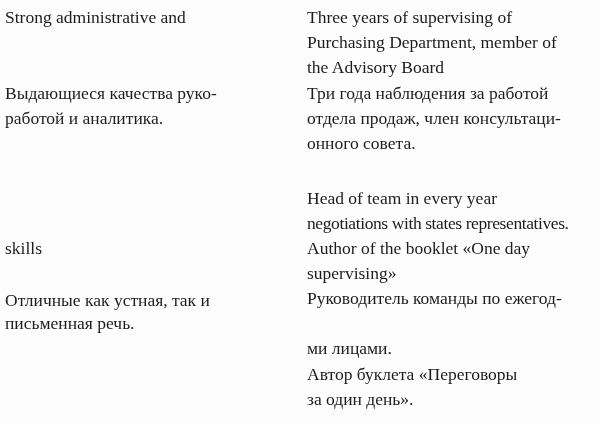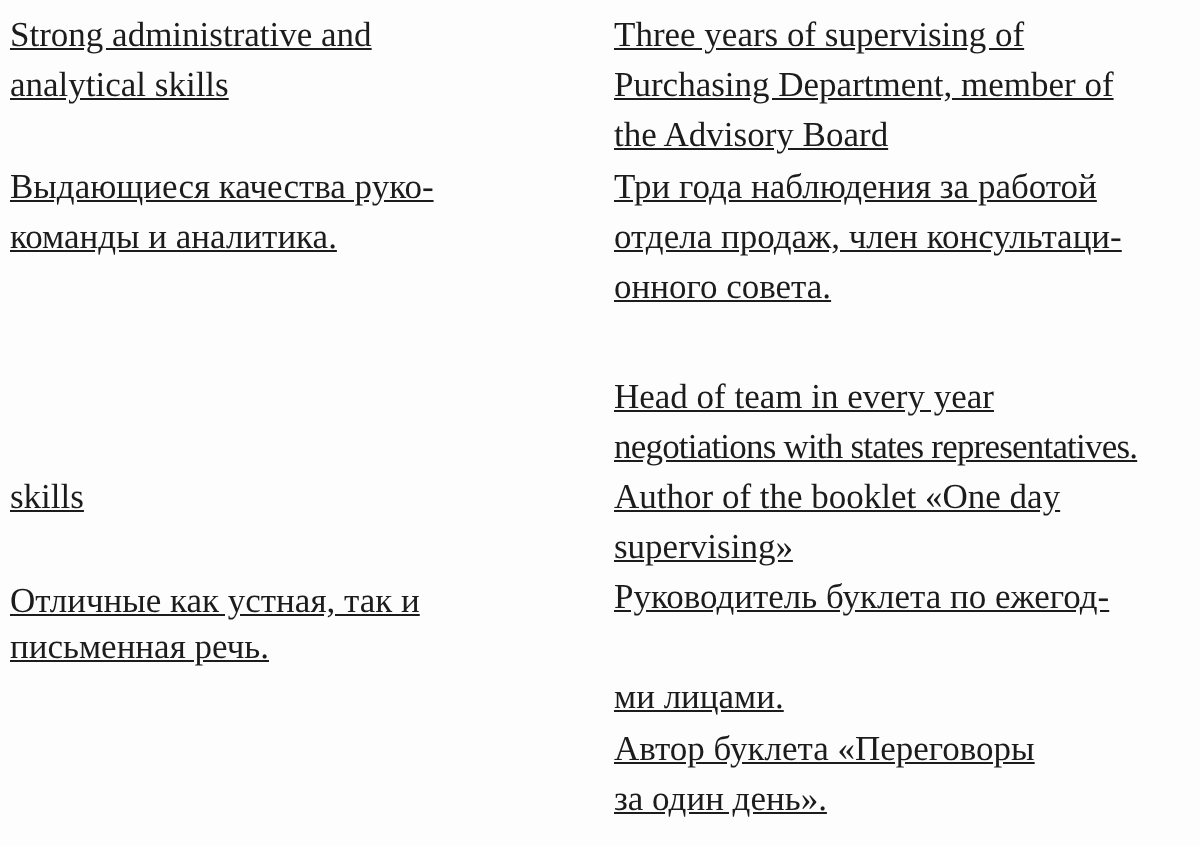--- a/index.html
+++ b/index.html
@@ -2,46 +2,45 @@
 <html><head>
 <meta charset="utf-8">
 <style>
   html, body { margin: 0; padding: 0; }
   body {
     width: 600px; height: 423px; background: #fdfdfd; overflow: hidden;
     font-family: "Liberation Serif", "DejaVu Serif", serif;
     color: #1c1c1c; font-size: 17.5px;
   }
   .page { position: relative; width: 600px; height: 423px; }
-  .line { position: absolute; white-space: pre; line-height: 25px; height: 25px; text-decoration: underline; }
+  .line { position: absolute; white-space: pre; line-height: 25px; height: 25px; }
   .col-left { left: 5px; }
   .col-right { left: 307px; }
 </style>
 </head>
 <body>
 
 <div class="page">
 
   <div class="line col-left" style="top:5px">Strong administrative and</div>
-  <div class="line col-left" style="top:30px">analytical skills</div>
   <div class="line col-left" style="top:81px">Выдающиеся качества руко-</div>
-  <div class="line col-left" style="top:106px">команды и аналитика.</div>
+  <div class="line col-left" style="top:106px">работой и аналитика.</div>
 
   <div class="line col-right" style="top:5px">Three years of supervising of</div>
   <div class="line col-right" style="top:30px">Purchasing Department, member of</div>
   <div class="line col-right" style="top:55px">the Advisory Board</div>
   <div class="line col-right" style="top:81px">Три года наблюдения за работой</div>
   <div class="line col-right" style="top:106px">отдела продаж, член консультаци-</div>
   <div class="line col-right" style="top:131px">онного совета.</div>
 
   <div class="line col-left" style="top:236px">skills</div>
   <div class="line col-left" style="top:288px">Отличные как устная, так и</div>
   <div class="line col-left" style="top:311px">письменная речь.</div>
 
   <div class="line col-right" style="top:211px; letter-spacing:-0.4px">negotiations with states representatives.</div>
   <div class="line col-right" style="top:186px">Head of team in every year</div>
   <div class="line col-right" style="top:236px">Author of the booklet «One day</div>
   <div class="line col-right" style="top:261px">supervising»</div>
-  <div class="line col-right" style="top:286px">Руководитель буклета по ежегод-</div>
+  <div class="line col-right" style="top:286px">Руководитель команды по ежегод-</div>
   <div class="line col-right" style="top:336px">ми лицами.</div>
   <div class="line col-right" style="top:362px">Автор буклета «Переговоры</div>
   <div class="line col-right" style="top:387px">за один день».</div>
 </div>
 
 </body></html>

